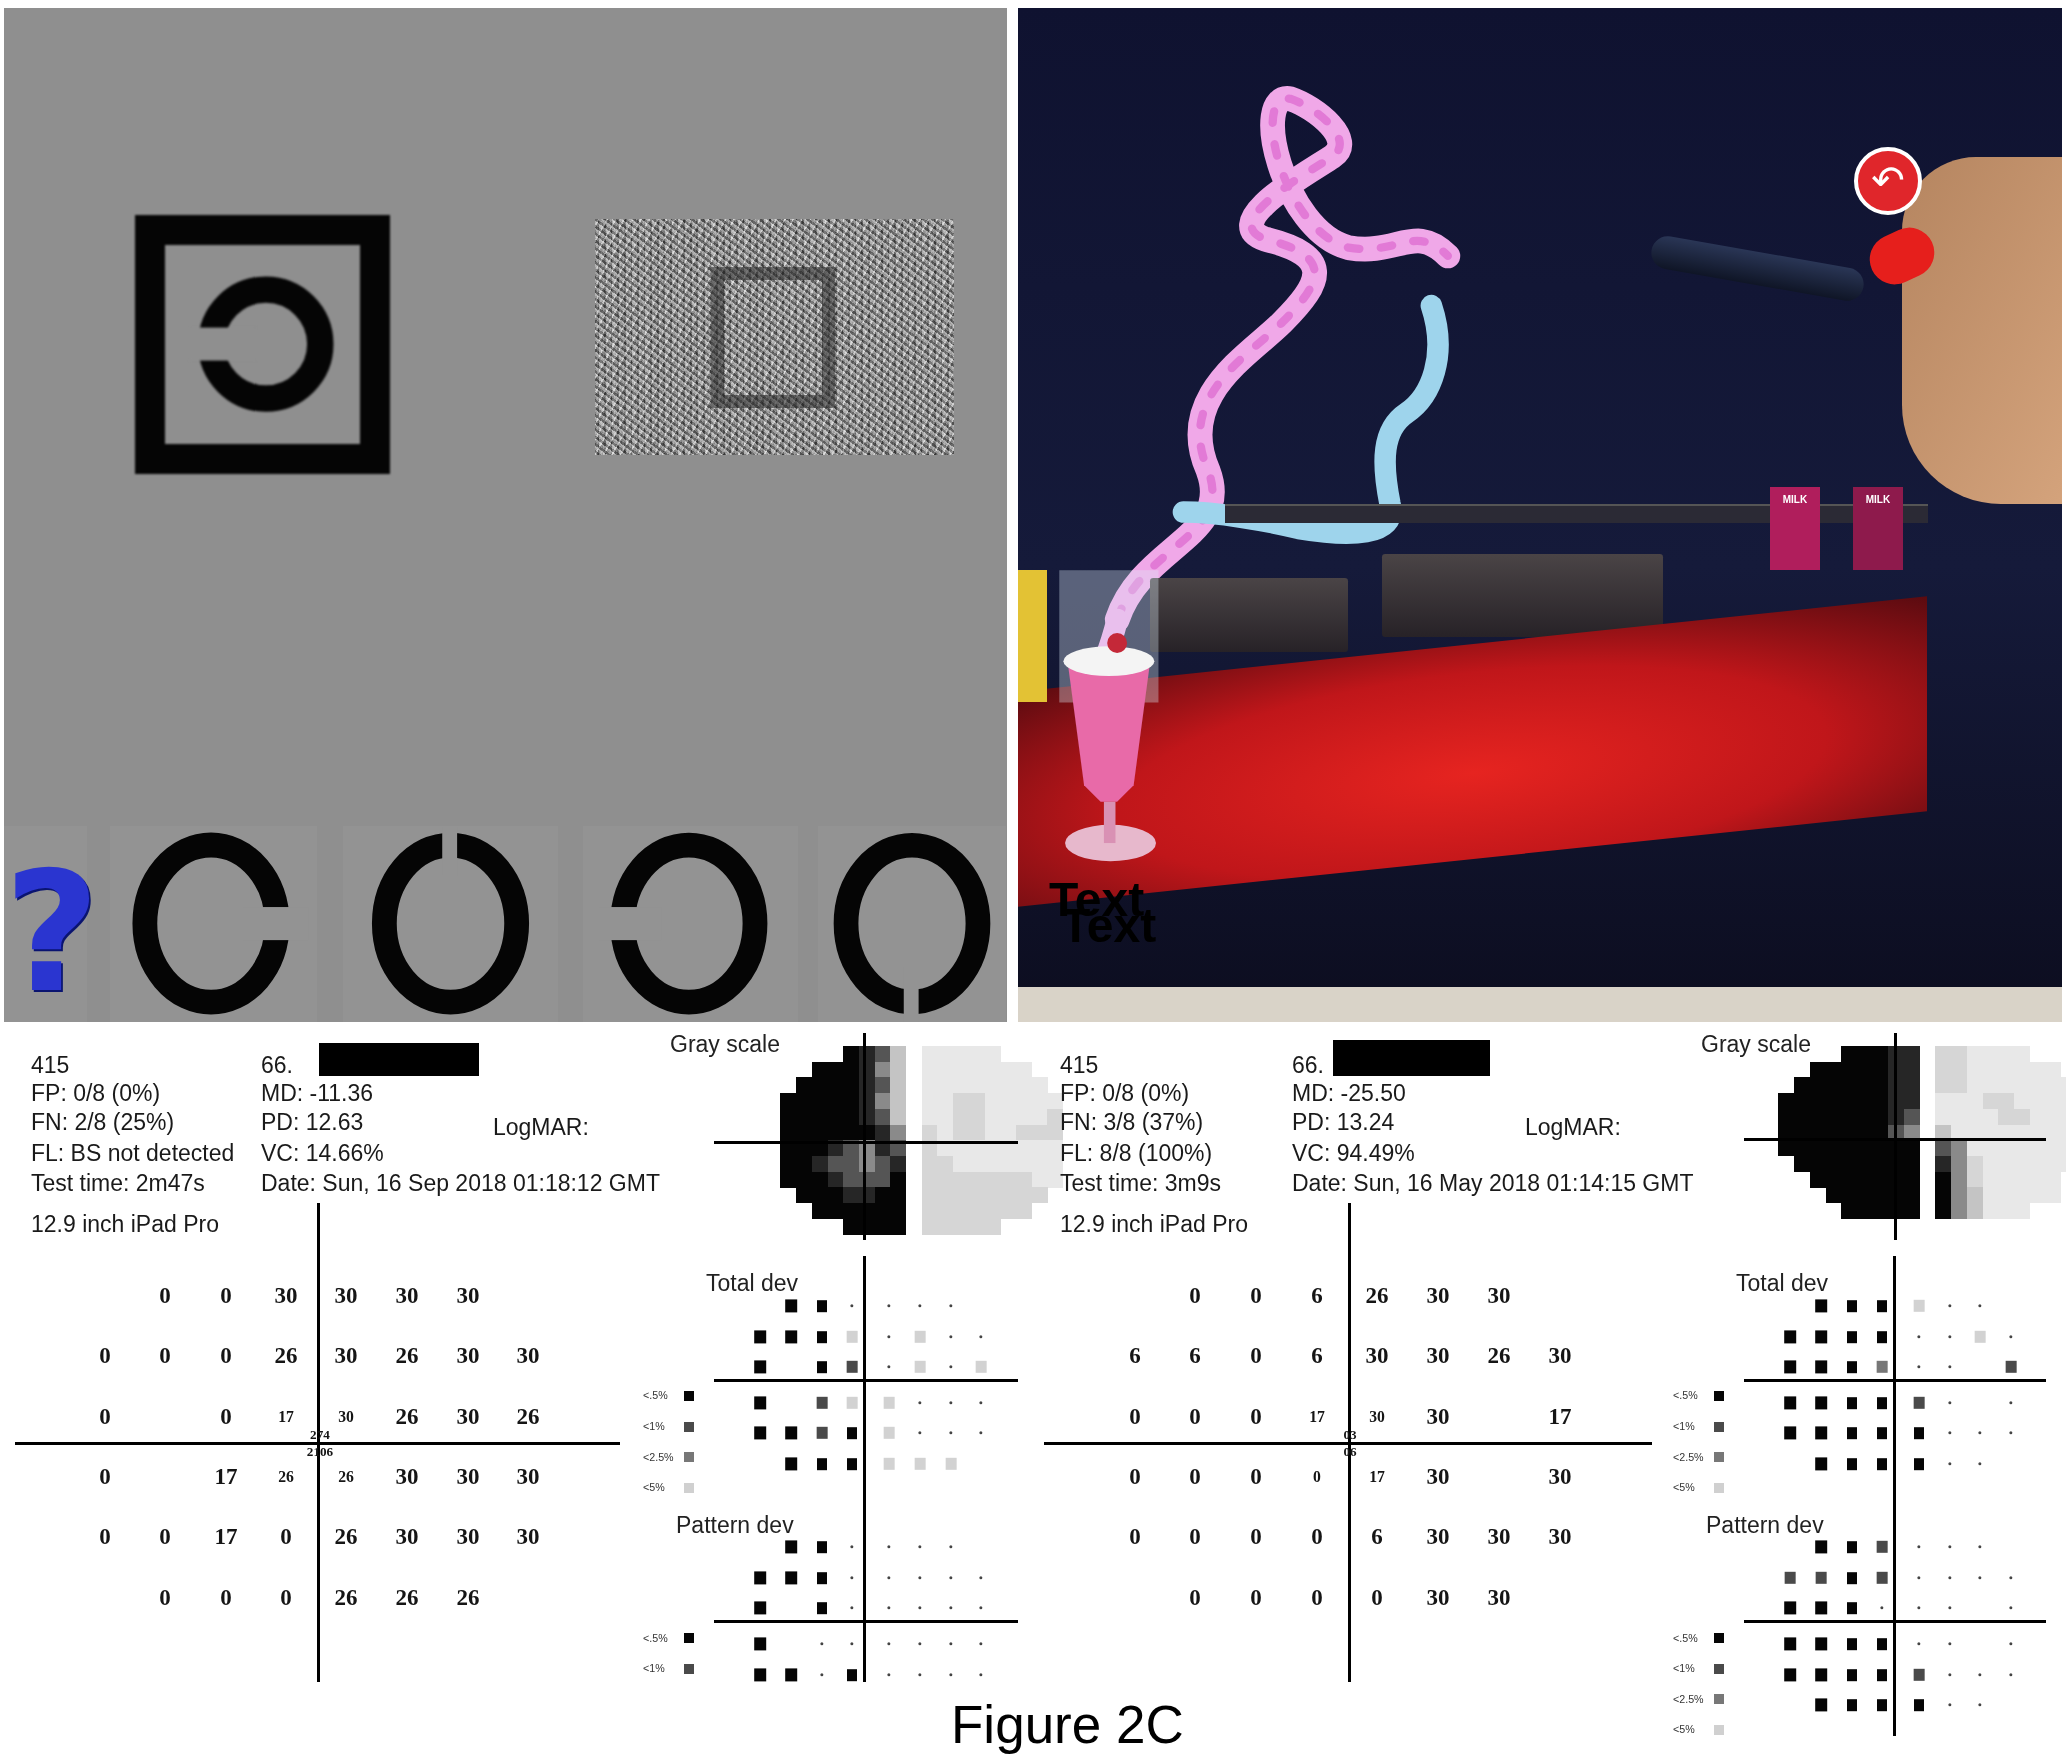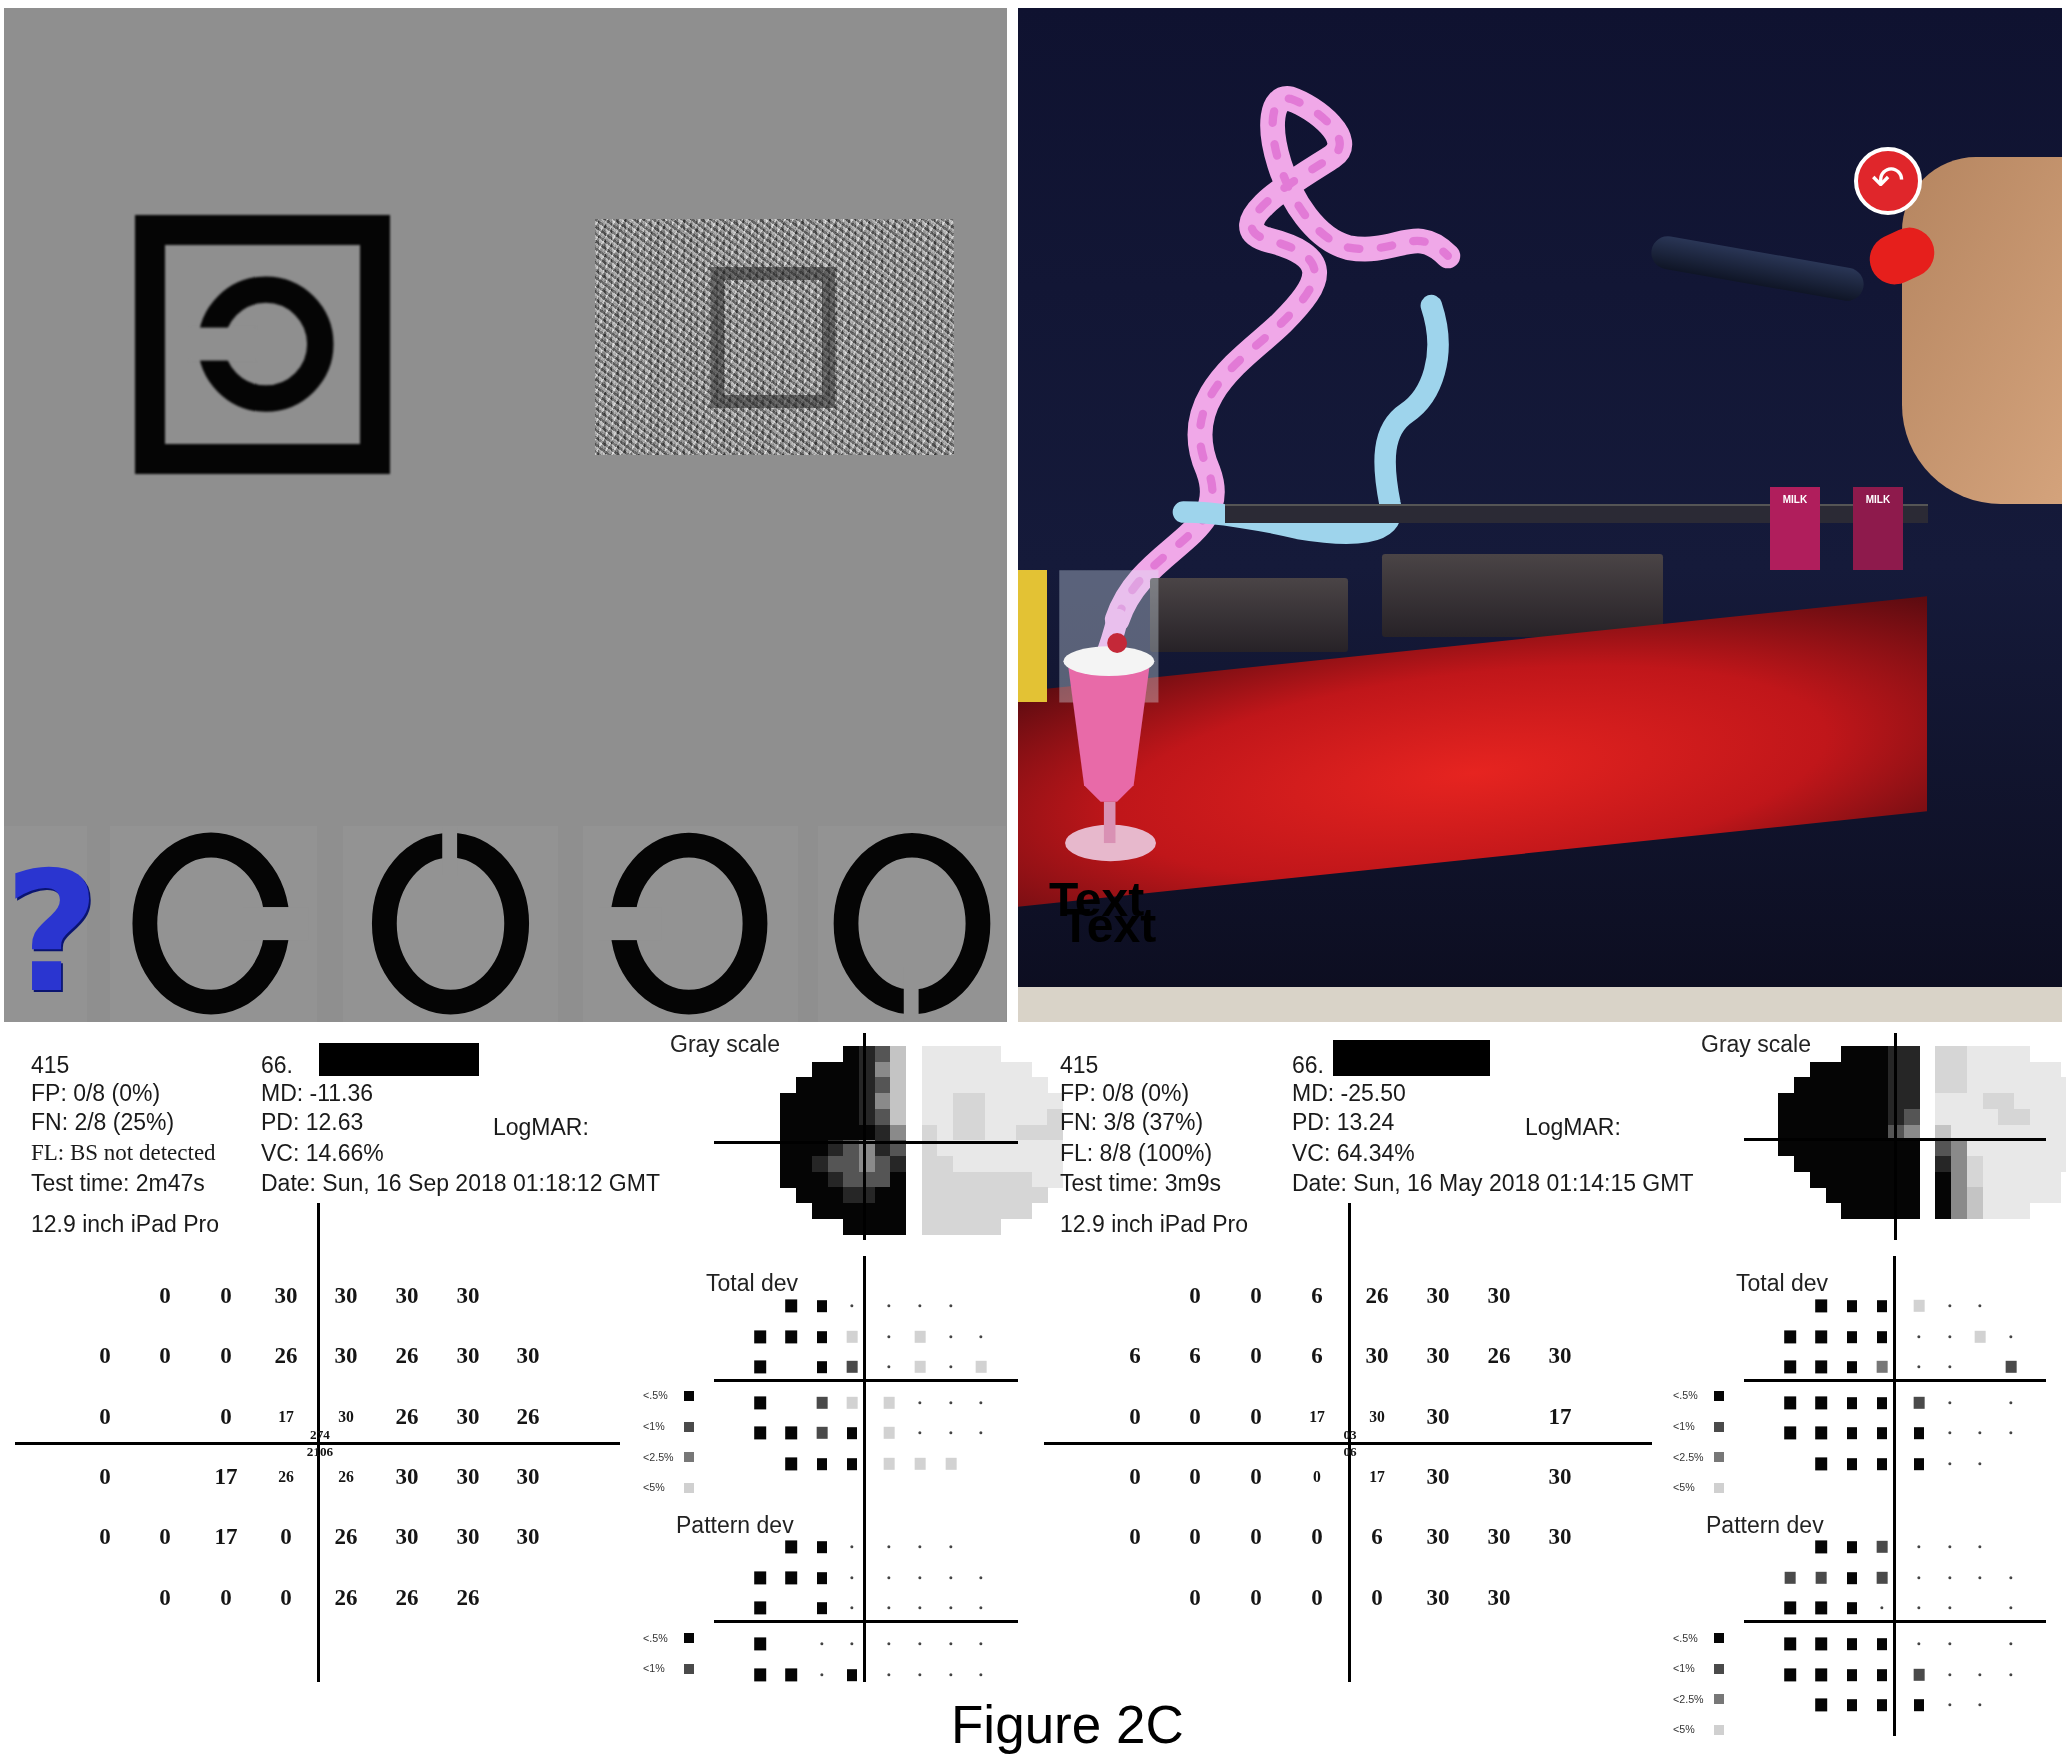--- a/index.html
+++ b/index.html
@@ -128,21 +128,21 @@
 
   <div class="bottom-bezel"></div>
   <div class="text-overlay" style="left:31px;top:868px;">Text</div>
   <div class="text-overlay" style="left:43px;top:894px;">Text</div>
 </div>
 
 <div id="reportL">
   <div class="stat" style="left:31px;top:1051px;">415</div>
   <div class="stat" style="left:31px;top:1079px;">FP: 0/8 (0%)</div>
   <div class="stat" style="left:31px;top:1108px;">FN: 2/8 (25%)</div>
-  <div class="stat" style="left:31px;top:1139px;font-family:Liberation Serif, serif;">FL: BS not detected</div>
+  <div class="stat" style="left:31px;top:1139px;">FL: BS not detected</div>
   <div class="stat" style="left:31px;top:1169px;">Test time: 2m47s</div>
   <div class="stat" style="left:31px;top:1210px;">12.9 inch iPad Pro</div>
 
   <div class="stat" style="left:261px;top:1051px;">66.</div>
   <div class="redact" style="left:319px;top:1043px;width:160px;height:33px;"></div>
   <div class="stat" style="left:261px;top:1079px;">MD: -11.36</div>
   <div class="stat" style="left:261px;top:1108px;">PD: 12.63</div>
   <div class="stat" style="left:261px;top:1139px;">VC: 14.66%</div>
   <div class="stat" style="left:261px;top:1169px;">Date: Sun, 16 Sep 2018 01:18:12 GMT</div>
   <div class="stat" style="left:493px;top:1113px;">LogMAR:</div>
@@ -490,21 +490,21 @@
   <div class="stat" style="left:1060px;top:1079px;">FP: 0/8 (0%)</div>
   <div class="stat" style="left:1060px;top:1108px;">FN: 3/8 (37%)</div>
   <div class="stat" style="left:1060px;top:1139px;">FL: 8/8 (100%)</div>
   <div class="stat" style="left:1060px;top:1169px;">Test time: 3m9s</div>
   <div class="stat" style="left:1060px;top:1210px;">12.9 inch iPad Pro</div>
 
   <div class="stat" style="left:1292px;top:1051px;">66.</div>
   <div class="redact" style="left:1333px;top:1040px;width:157px;height:36px;"></div>
   <div class="stat" style="left:1292px;top:1079px;">MD: -25.50</div>
   <div class="stat" style="left:1292px;top:1108px;">PD: 13.24</div>
-  <div class="stat" style="left:1292px;top:1139px;">VC: 64.34%</div>
+  <div class="stat" style="left:1292px;top:1139px;">VC: 94.49%</div>
   <div class="stat" style="left:1292px;top:1169px;">Date: Sun, 16 May 2018 01:14:15 GMT</div>
   <div class="stat" style="left:1525px;top:1113px;">LogMAR:</div>
 
   <div class="axis-v" style="left:1348px;top:1203px;height:479px;"></div>
   <div class="axis-h" style="left:1044px;top:1442px;width:608px;"></div>
   <div id="thrR">
       <div class="thr" style="left:1195px;top:1283px;">0</div>
       <div class="thr" style="left:1256px;top:1283px;">0</div>
       <div class="thr" style="left:1317px;top:1283px;">6</div>
       <div class="thr" style="left:1377px;top:1283px;">26</div>

